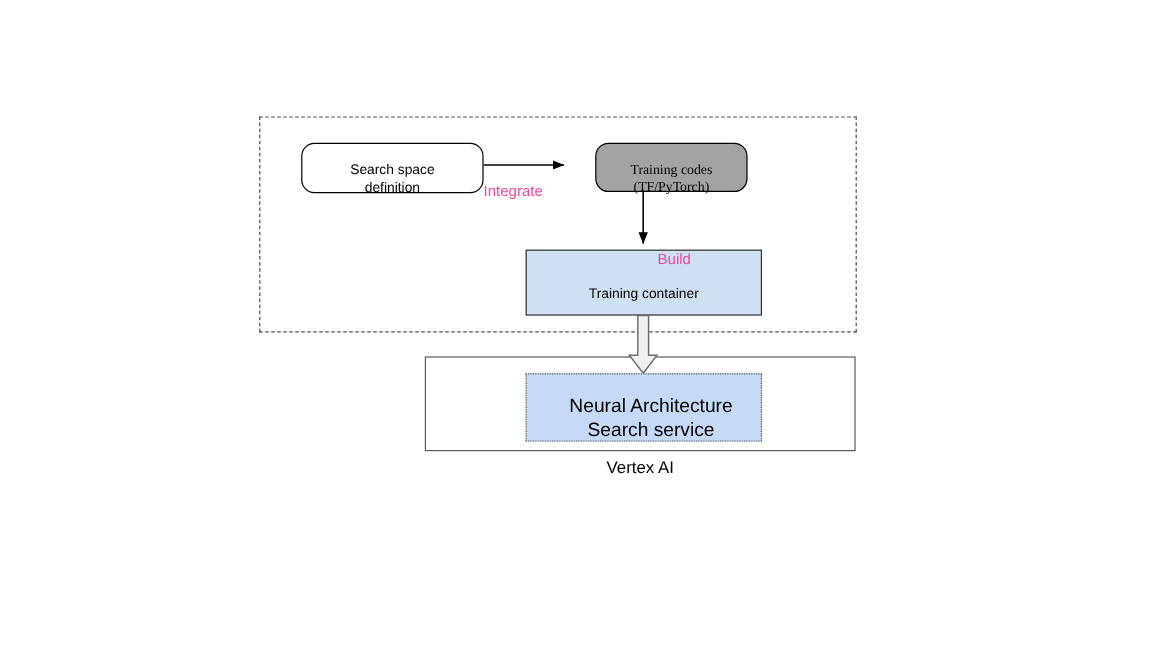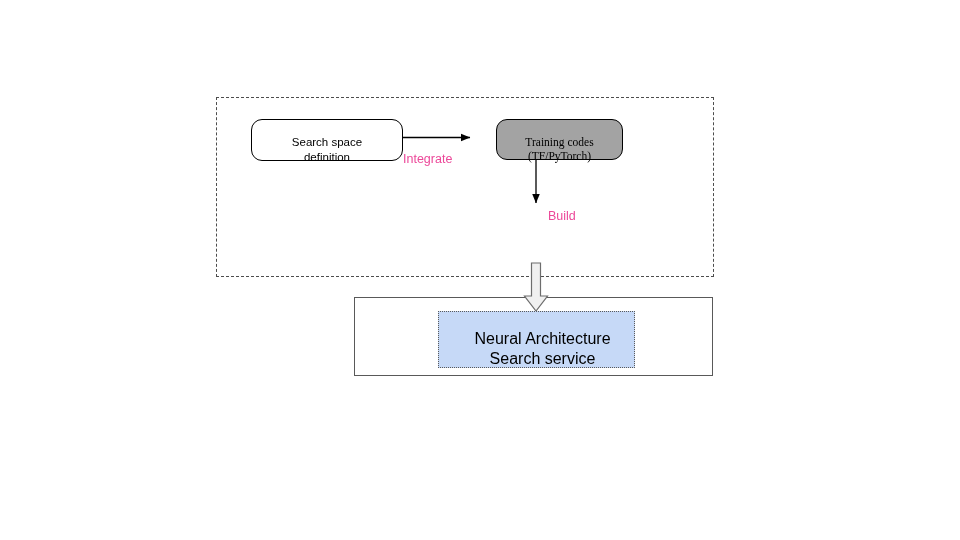--- a/index.html
+++ b/index.html
@@ -129,24 +129,28 @@
   <div class="node box-round" id="nd-search-space" style="left: 251px; top: 119px; width: 152px; height: 42px; background: rgb(255, 255, 255); border-color: rgb(0, 0, 0);">
     <span class="node-text">Search space
 definition</span>
   </div>
 
   <div class="node box-round" id="nd-training-codes" style="left: 496px; top: 119px; width: 127px; height: 41px; background: #a3a3a3; border-color: rgb(0, 0, 0); font-family: Liberation Serif, serif;">
     <span class="node-text">Training codes
 (TF/PyTorch)</span>
   </div>
 
+  <div class="node box-blue" id="nd-training-container" style="left: 438px; top: 208px; width: 197px; height: 55px; background: rgb(207, 224, 243); border-color: rgb(51, 51, 51);">
+    <span class="node-text">Training container</span>
+  </div>
 
   <div class="node box-dotted-blue" id="nd-nas-service" style="left: 438px; top: 311px; width: 197px; height: 57px; background: rgb(198, 217, 247); border-color: rgb(90, 90, 90);">
     <span class="node-text">Neural Architecture
 Search service</span>
   </div>
 
   <div class="edge-label" id="lbl-integrate" style="left: 403px; top: 152px;">Integrate</div>
 
   <div class="edge-label" id="lbl-build" style="left: 548px; top: 177px; margin-top: 32px;">Build</div>
 
+  <div class="caption" id="cap-vertex-ai" style="left: 354px; top: 381px; width: 359px;">Vertex AI</div>
 
 </div>
 
 </body></html>

